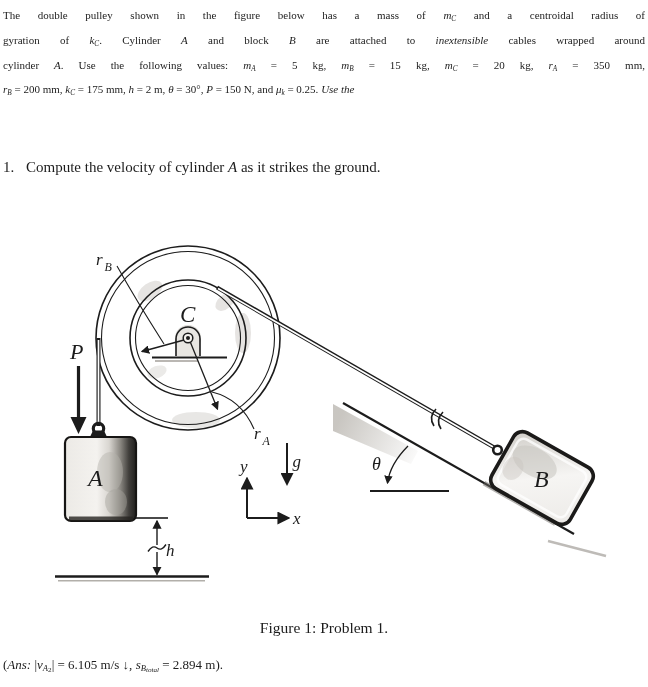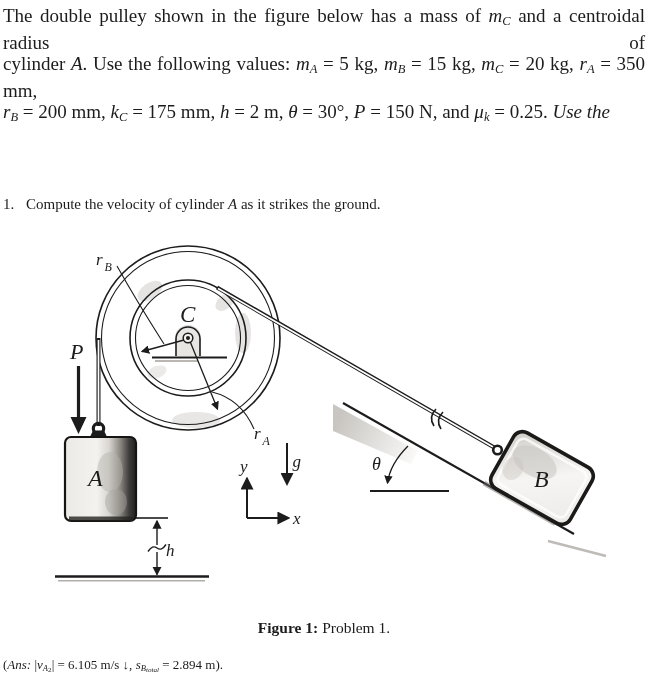--- a/index.html
+++ b/index.html
@@ -1,43 +1,44 @@
 <!DOCTYPE html>
 <html style="--ink: #1c1c1c; --paper: #ffffff; --shade: #c8c5c0;"><head>
 <meta charset="utf-8">
 <style>
   :root{ --ink:#1c1c1c; --paper:#ffffff; --shade:#c8c5c0; }
   html,body{margin:0;padding:0;}
   body{width:648px;height:687px;background:var(--paper);
        font-family:"Liberation Serif","DejaVu Serif",serif;color:var(--ink);}
   .page{position:relative;width:648px;height:687px;overflow:hidden;background:var(--paper);}
-  .statement{position:absolute;left:3px;top:5px;width:642px;font-size:19px;line-height:21px;}
+  .statement{position:absolute;left:3px;top:5px;width:642px;font-size:11px;line-height:21px;}
   .statement .line{text-align:justify;text-align-last:justify;}
   .statement .line:last-child{text-align-last:left;}
   .items{position:absolute;left:3px;top:157px;width:642px;font-size:15px;line-height:21px;}
-  .items .line{margin-bottom:8px;margin-top:37px;}
+  .items .line{margin-bottom:8px;}
   .it{font-style:italic;}
-  .b{font-weight:700;}
+  .b{font-weight:400;}
   .sub{font-size:0.66em;vertical-align:-0.25em;}
   .subsub{font-size:0.55em;vertical-align:-0.45em;}
   .num{display:inline-block;width:23px;}
   .caption{position:absolute;left:0;top:619px;width:648px;text-align:center;font-size:15.5px;}
   .answer{position:absolute;left:3px;top:657px;width:642px;font-size:13px;}
   svg.figure{position:absolute;left:0;top:230px;}
   svg .ln{stroke:var(--ink);fill:none;}
   svg .fl{fill:var(--ink);stroke:none;}
   svg text{fill:var(--ink);font-family:"Liberation Serif","DejaVu Serif",serif;font-style:italic;}
 </style>
 </head>
 <body>
 
 <div class="page">
 
   <div class="statement">
       <div class="line"><span>The double pulley shown in the figure below has a mass of </span><span class="it">m</span><span class="it sub">C</span><span> and a centroidal radius of</span></div>
+      <div class="line"><span>gyration of </span><span class="it">k</span><span class="it sub">C</span><span>. Cylinder </span><span class="it">A</span><span> and block </span><span class="it">B</span><span> are attached to </span><span class="it">inextensible</span><span> cables wrapped around</span></div>
       <div class="line"><span>cylinder </span><span class="it">A</span><span>. Use the following values: </span><span class="it">m</span><span class="it sub">A</span><span> = 5 kg, </span><span class="it">m</span><span class="it sub">B</span><span> = 15 kg, </span><span class="it">m</span><span class="it sub">C</span><span> = 20 kg, </span><span class="it">r</span><span class="it sub">A</span><span> = 350 mm,</span></div>
       <div class="line"><span class="it">r</span><span class="it sub">B</span><span> = 200 mm, </span><span class="it">k</span><span class="it sub">C</span><span> = 175 mm, </span><span class="it">h</span><span> = 2 m, </span><span class="it">θ</span><span> = 30°, </span><span class="it">P</span><span> = 150 N, and </span><span class="it">μ</span><span class="it sub">k</span><span> = 0.25. </span><span class="it">Use the</span></div>
     </div>
 
   <div class="items">
       <div class="line"><span class="num">1.</span><span>Compute the velocity of cylinder </span><span class="it">A</span><span> as it strikes the ground.</span></div>
     </div>
 
   <svg class="figure" width="648" height="360" viewBox="0 230 648 360">
     <defs>

